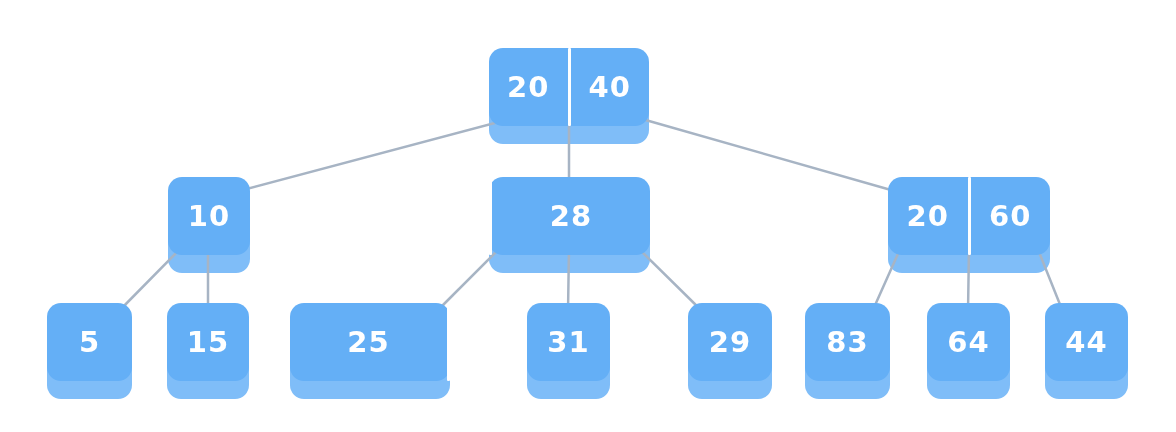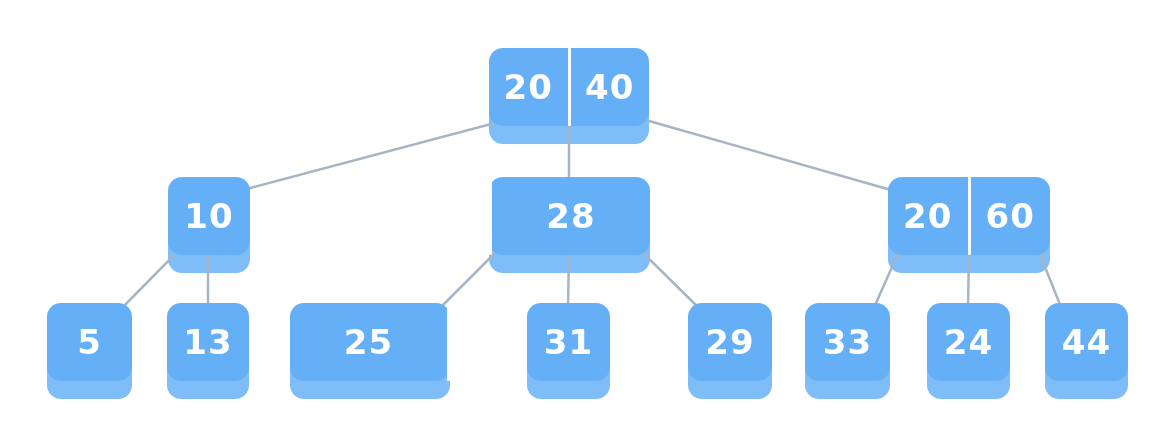--- a/index.html
+++ b/index.html
@@ -49,21 +49,21 @@
     background: var(--node-fill);
     display: flex;
     z-index: 3;
   }
   .cell {
     flex: 1;
     display: flex;
     align-items: center;
     justify-content: center;
     color: var(--key-text);
-    font-size: 34px;
+    font-size: 29px;
     font-weight: 700;
     letter-spacing: 1px;
     user-select: none;
   }
   .sep {
     width: 3px;
     background: var(--divider);
     border-radius: 1px;
   }
 </style>
@@ -122,21 +122,21 @@
   <div class="node" style="left:47px;top:303px;width:85px;">
     <div class="lip"></div>
     <div class="body">
       <span class="cell">5</span>
     </div>
   </div>
 
   <div class="node" style="left:167px;top:303px;width:82px;">
     <div class="lip"></div>
     <div class="body">
-      <span class="cell">13</span>
+      <span class="cell">15</span>
     </div>
   </div>
 
   <div class="node" style="left:290px;top:303px;width:160px;">
     <div class="lip"></div>
     <div class="body">
       <span class="cell">25</span>
       <span class="sep"></span>
     </div>
   </div>
@@ -151,28 +151,28 @@
   <div class="node" style="left:688px;top:303px;width:84px;">
     <div class="lip"></div>
     <div class="body">
       <span class="cell">29</span>
     </div>
   </div>
 
   <div class="node" style="left:805px;top:303px;width:85px;">
     <div class="lip"></div>
     <div class="body">
-      <span class="cell">33</span>
+      <span class="cell">83</span>
     </div>
   </div>
 
   <div class="node" style="left:927px;top:303px;width:83px;">
     <div class="lip"></div>
     <div class="body">
-      <span class="cell">24</span>
+      <span class="cell">64</span>
     </div>
   </div>
 
   <div class="node" style="left:1045px;top:303px;width:83px;">
     <div class="lip"></div>
     <div class="body">
       <span class="cell">44</span>
     </div>
   </div>
 

